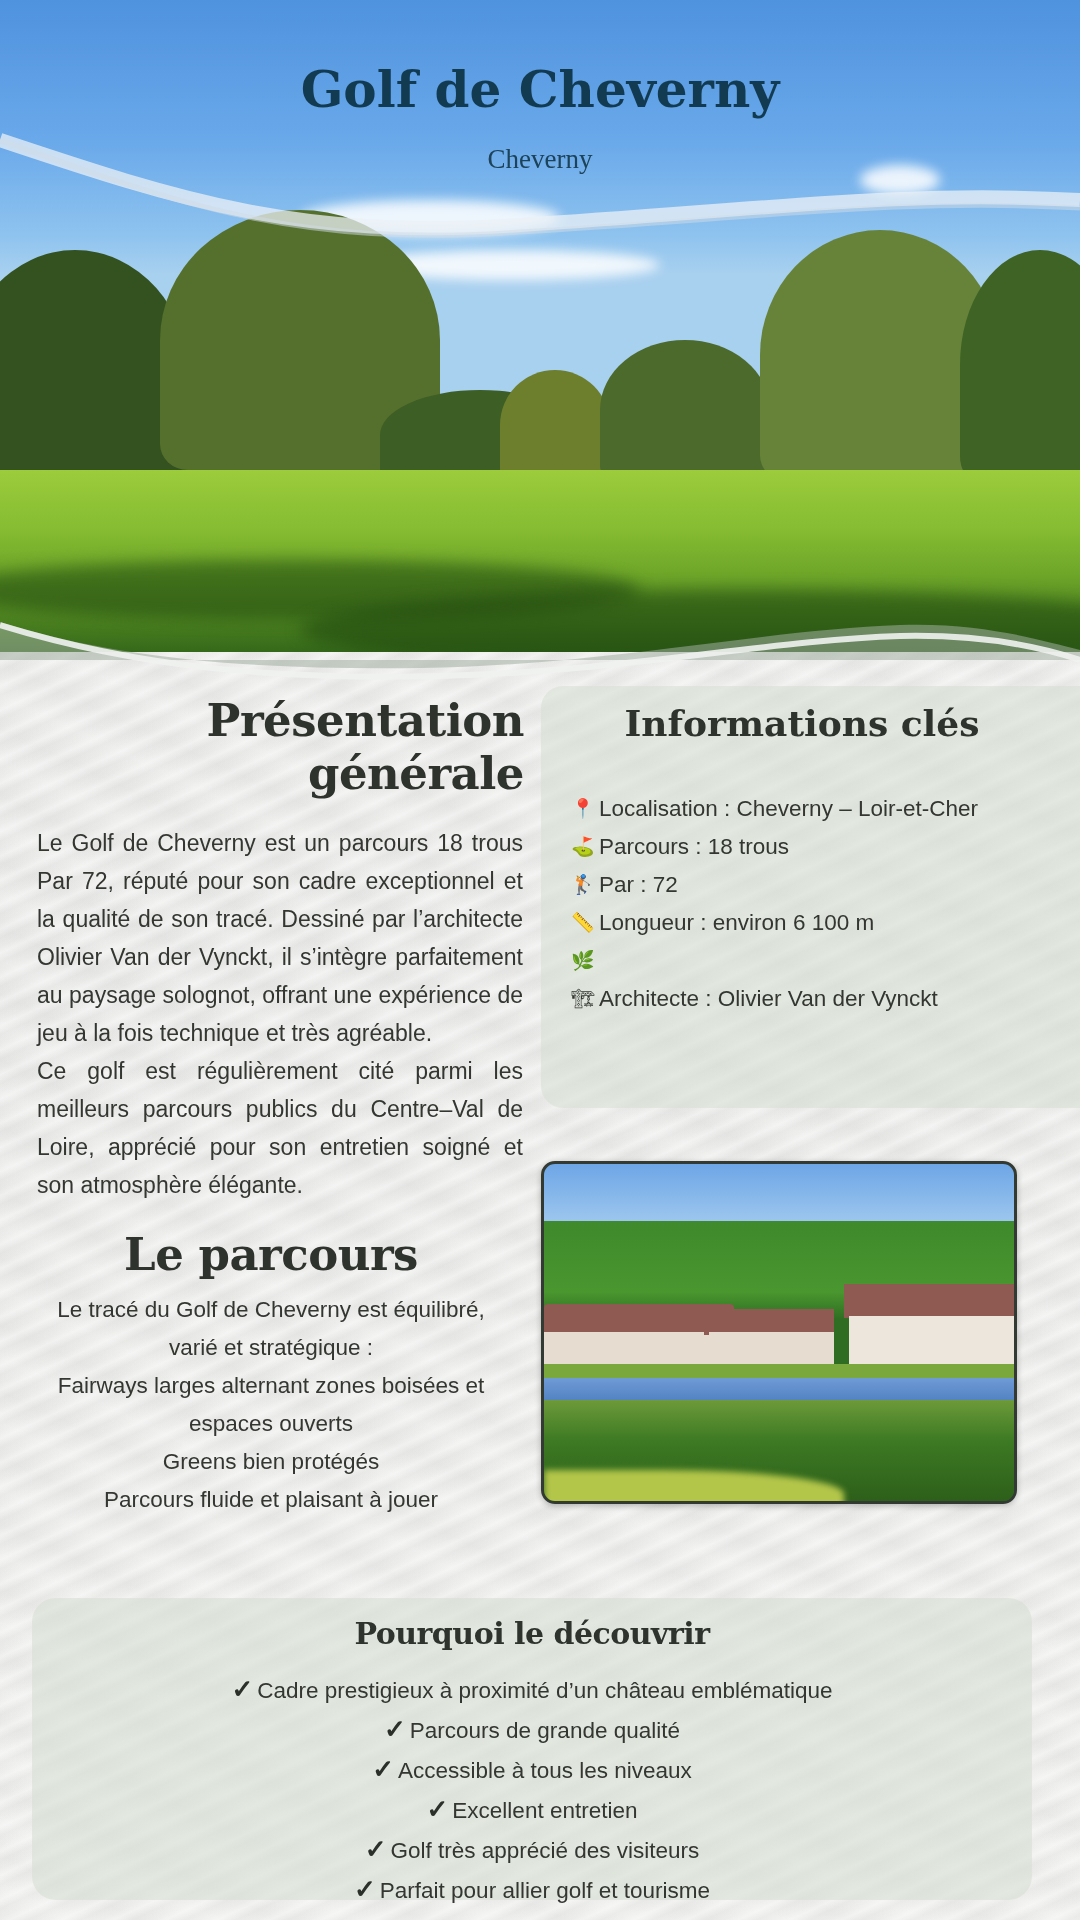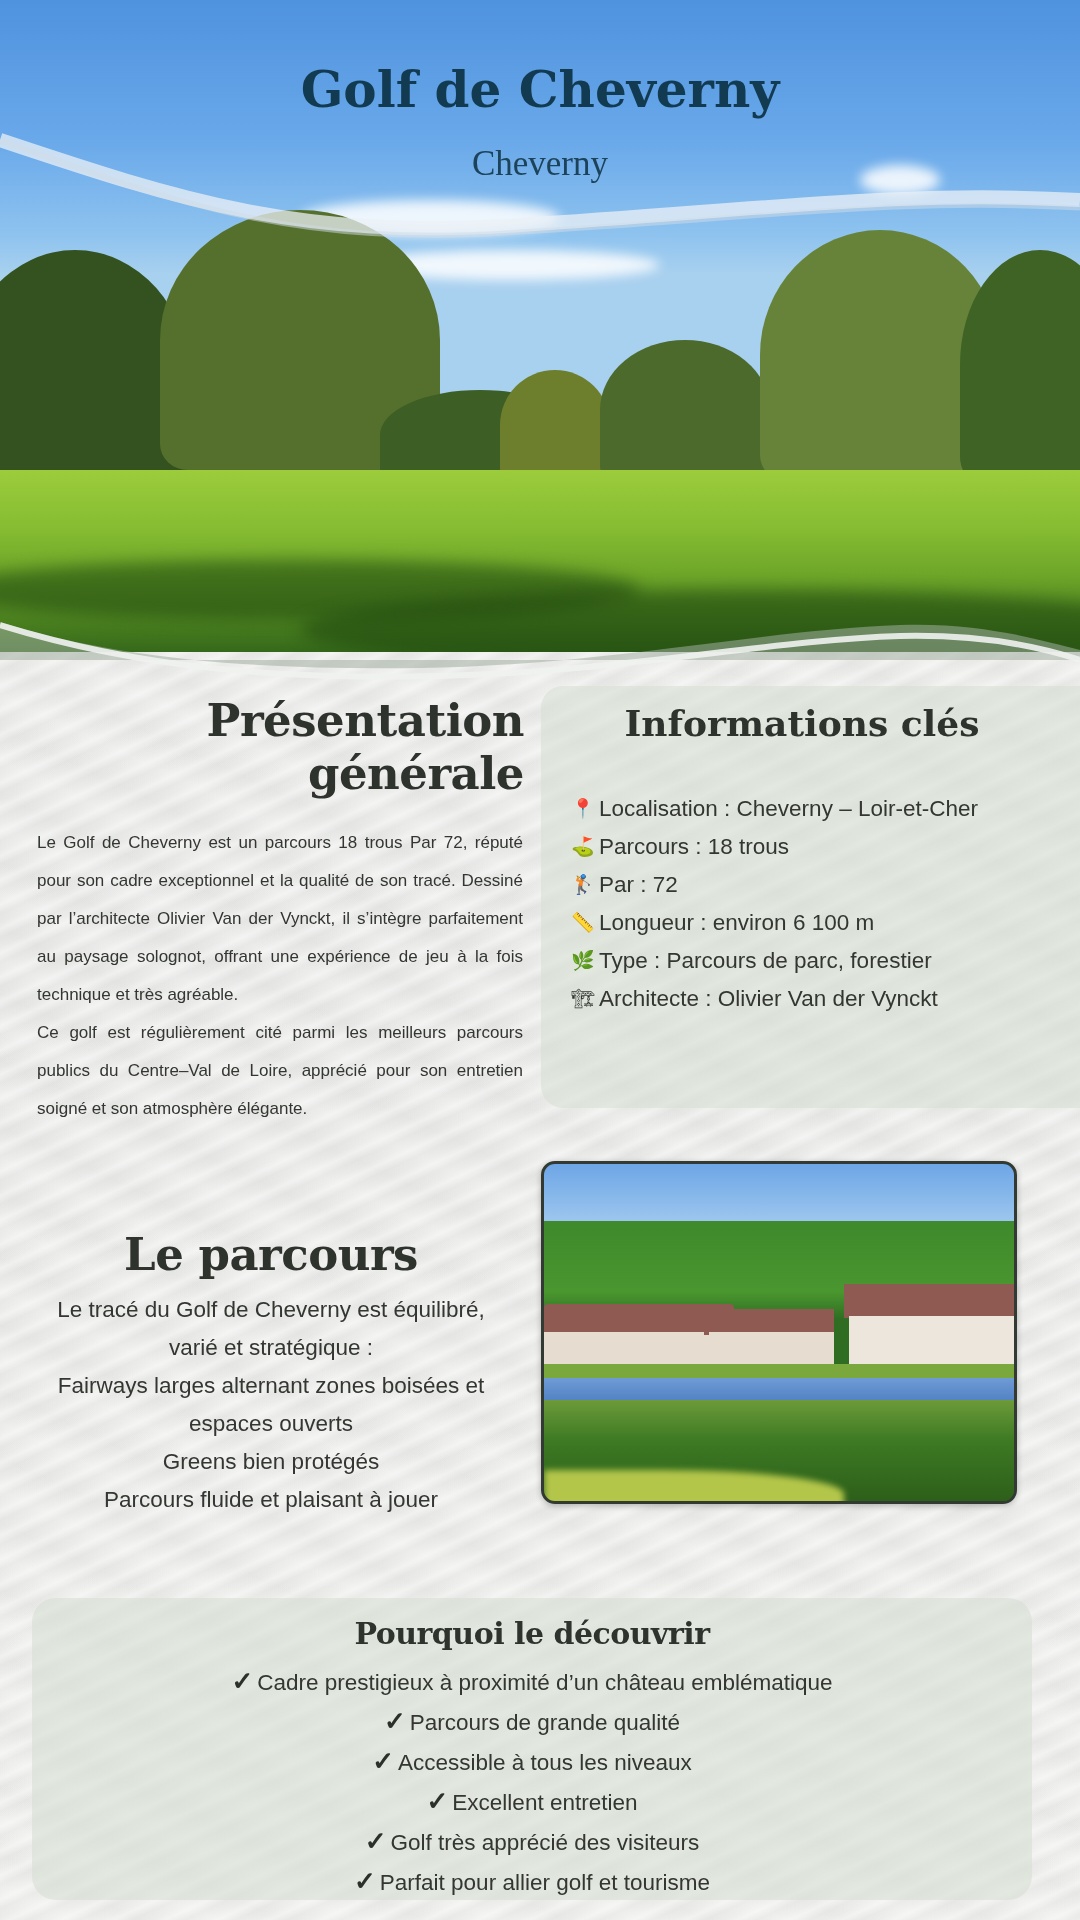--- a/index.html
+++ b/index.html
@@ -24,33 +24,33 @@
     background: linear-gradient(180deg, #9ccc3c 0%, #86bd32 30%, #6ea629 55%, #2f6218 100%);
   }
   .hero .shade { position: absolute; background: rgba(30,70,15,0.55); border-radius: 50%; filter: blur(8px); }
   .hero-title {
     position: absolute; left: 0; width: 1080px; top: 60px; text-align: center;
     font-family: "DejaVu Serif", serif; font-weight: bold; font-size: 50px; color: #123b52;
     letter-spacing: 0px; margin: 0;
   }
   .hero-subtitle {
     position: absolute; left: 0; width: 1080px; top: 144px; text-align: center;
-    font-family: "Liberation Serif", serif; font-size: 35px; color: #1c4359; margin: 0;
+    font-family: "Liberation Serif", serif; font-size: 27px; color: #1c4359; margin: 0;
   }
   .ribbon { position: absolute; left: 0; top: 0; width: 1080px; height: 700px; pointer-events: none; }
 
   
   .h2 {
     font-family: "DejaVu Serif", serif; font-weight: bold; color: #2f332e; margin: 0;
   }
   .presentation { position: absolute; left: 18px; top: 694px; width: 506px; }
   .presentation .h2 { font-size: 45px; text-align: right; letter-spacing: -0.5px; }
   .presentation .body {
     margin: 24px 0 0 19px; width: 486px;
-    font-family: "Liberation Sans", sans-serif; font-size: 17px; line-height: 38px;
+    font-family: "Liberation Sans", sans-serif; font-size: 23px; line-height: 38px;
     text-align: justify; color: #333631;
   }
   .presentation .body p { margin: 0; }
 
   .info-card {
     position: absolute; left: 541px; top: 686px; width: 560px; height: 422px;
     background: rgba(214,222,210,0.55); border-radius: 22px;
   }
   .info-card .h2 { font-size: 36px; text-align: center; margin-top: 16px; width: 558px; margin-left: -18px; }
   .info-card ul { list-style: none; margin: 46px 0 0 29px; padding: 0; }
@@ -77,21 +77,21 @@
   .parcours .body {
     margin-top: 10px; font-family: "Liberation Sans", sans-serif; font-size: 22.5px; line-height: 38px; color: #333631;
   }
   .parcours .body div { margin: 0; }
 
   .why-card {
     position: absolute; left: 32px; top: 1598px; width: 1000px; height: 302px;
     background: rgba(214,222,210,0.58); border-radius: 24px; text-align: center;
   }
   .why-card .h2 { font-size: 30px; margin-top: 8px; letter-spacing: -0.5px; line-height: 56px; }
-  .why-card ul { list-style: none; margin: 0 0 0 0; padding: 0; }
+  .why-card ul { list-style: none; margin: 8px 0 0 0; padding: 0; }
   .why-card li {
     font-family: "Liberation Sans", sans-serif; font-size: 22.5px; line-height: 38px; color: #333631;
   }
   .why-card .check { font-weight: bold; font-size: 26px; margin-right: 4px; color: #2c302b; }
 </style>
 </head>
 <body>
 
 <div class="hero">
   <div class="cloud" style="left:300px;top:200px;width:260px;height:36px;"></div>
@@ -142,21 +142,20 @@
     <li>
         <span class="ico">🏌</span>
         <span>Par : 72</span>
       </li>
     <li>
         <span class="ico">📏</span>
         <span>Longueur : environ 6 100 m</span>
       </li>
     <li>
         <span class="ico">🌿</span>
-        <span>Type : Parcours de parc, forestier</span>
       </li>
     <li>
         <span class="ico">🏗</span>
         <span>Architecte : Olivier Van der Vynckt</span>
       </li>
   </ul>
 </section>
 
 <div class="photo">
   <div class="roof" style="left:0;top:140px;width:190px;height:30px;border-radius:4px 4px 0 0;"></div>

